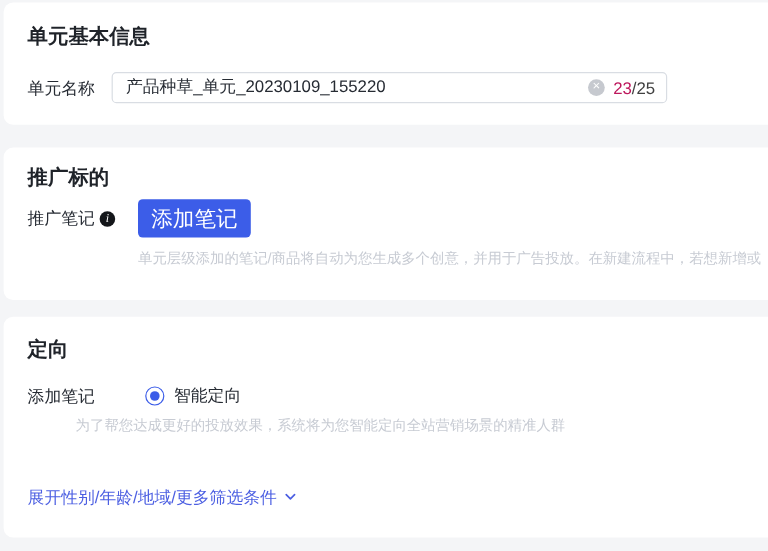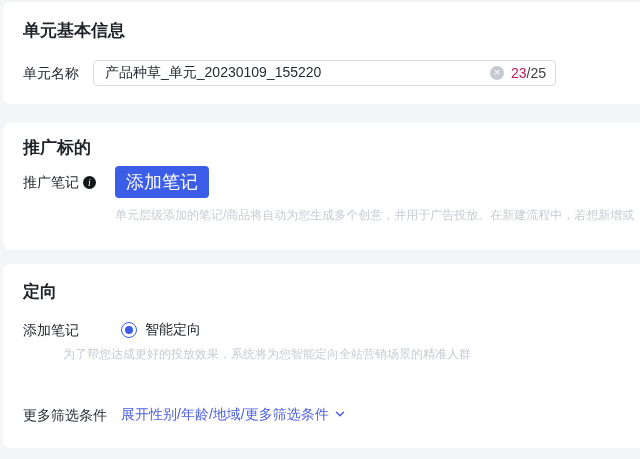--- a/index.html
+++ b/index.html
@@ -171,21 +171,20 @@
     <div class="row radio-row">
       <div class="label lw3">添加笔记</div>
       <span class="radio-outer">
         <span class="radio-dot"></span>
       </span>
       <span class="radio-label">智能定向</span>
     </div>
     <div class="helper helper-targeting">为了帮您达成更好的投放效果，系统将为您智能定向全站营销场景的精准人群</div>
 
     <div class="row more-row">
-      <div class="label lw3">更多筛选条件</div>
       <a class="expand-link">
         <span>展开性别/年龄/地域/更多筛选条件</span>
         <span class="chevron">
           <svg width="12" height="12" viewBox="0 0 12 12">
             <polyline points="2.5,4.2 6,7.8 9.5,4.2" fill="none" stroke="#4c5fe2" stroke-width="1.4" stroke-linecap="round" stroke-linejoin="round"></polyline>
           </svg>
         </span>
       </a>
     </div>
   </section>

